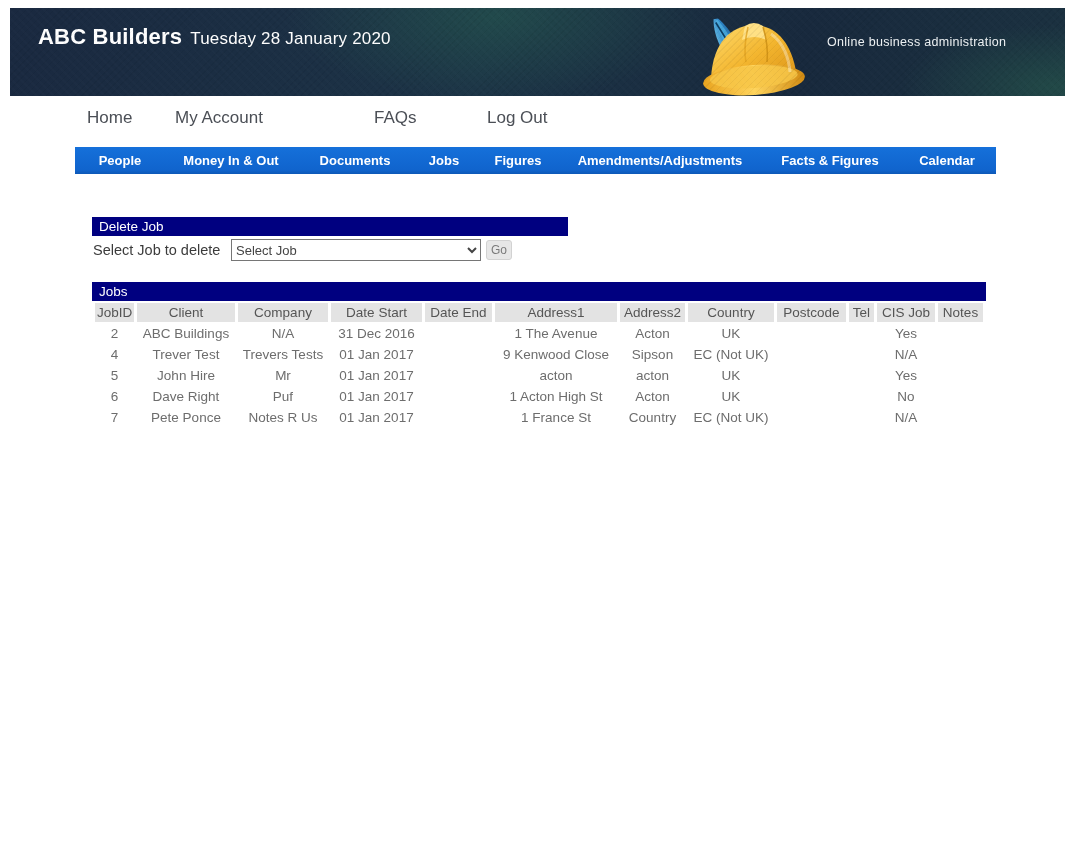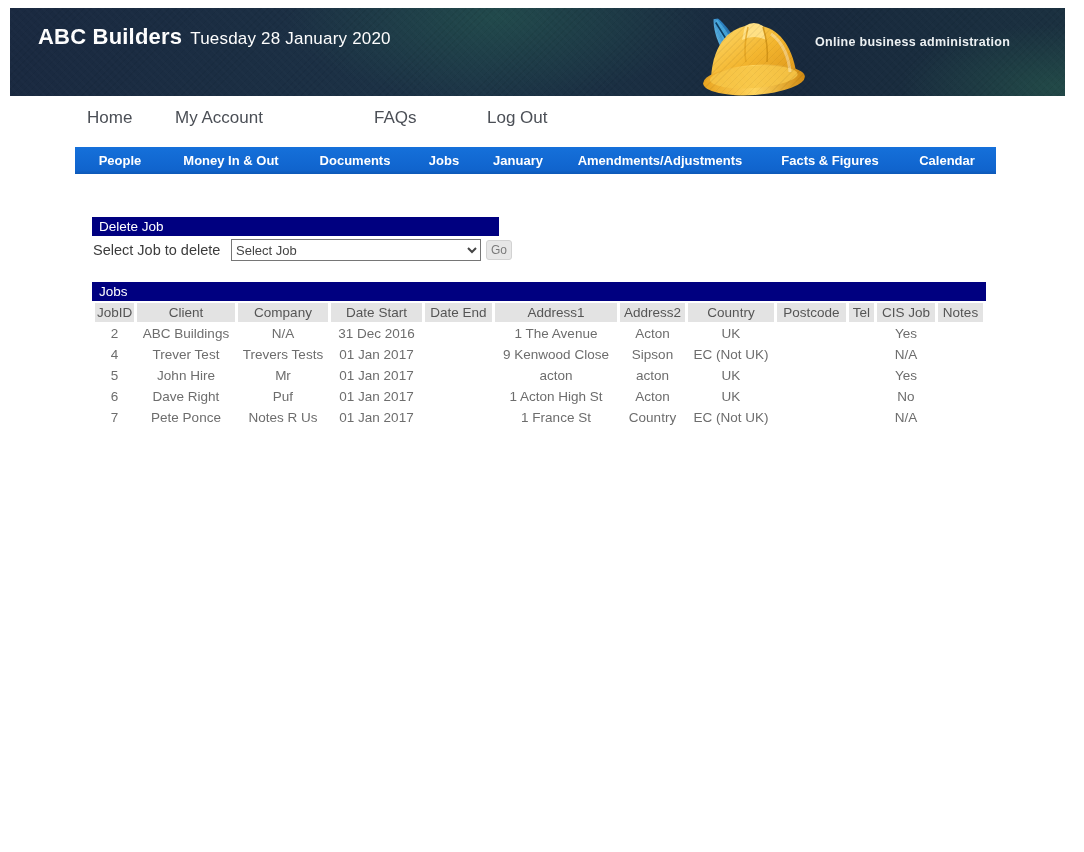--- a/index.html
+++ b/index.html
@@ -31,21 +31,21 @@
     position:absolute; left:28px; top:50px; color:#ffffff; font-size:13.5px;
   }
 
   
   .logo { position:absolute; right:18px; top:0; width:360px; height:88px; }
   .logo-hat { position:absolute; left:14px; top:2px; }
   .logo-textblock { position:absolute; left:122px; top:24px; width:236px; }
   .logo-word { font-size:27px; font-weight:300; color:#f2f2f2; letter-spacing:.2px; white-space:nowrap; line-height:1; }
   .logo-word .hat { color:#f09d1e; }
   .logo-word .tld { font-size:15px; }
-  .logo-tagline { margin-top:3px; margin-left:6px; color:#eef2f4; font-size:12.5px; font-weight:700; letter-spacing:.3px; }
+  .logo-tagline { margin-top:3px; margin-left:18px; color:#eef2f4; font-size:12.5px; font-weight:400; letter-spacing:.3px; }
 
   
   .topnav { position:absolute; left:0; top:108px; width:100%; height:24px; }
   .topnav-item {
     position:absolute; top:0; font-size:17px; color:#4b4f56; cursor:pointer; white-space:nowrap;
   }
 
   
   .bluebar {
     position:absolute; left:75px; top:147px; width:921px; height:27px;
@@ -54,21 +54,21 @@
   .bluebar-item {
     position:absolute; top:6px; transform:translateX(-50%);
     color:#ffffff; font-size:13px; font-weight:bold; white-space:nowrap; cursor:pointer;
   }
 
   
   .section-bar {
     position:absolute; height:19px; background:#000080; color:#ffffff;
     font-size:13.5px; line-height:19px; padding-left:7px;
   }
-  #delete-job-bar { left:92px; top:217px; width:407px; }
+  #delete-job-bar { left:92px; top:217px; width:476px; }
   #jobs-bar       { left:92px; top:282px; width:894px; }
 
   
   .delete-label { position:absolute; left:93px; top:242px; font-size:14.5px; color:#3b3b3b; }
   .job-select {
     position:absolute; left:231px; top:239px; width:250px; height:22px;
     font-family:"Liberation Sans", sans-serif; font-size:13px; color:#444;
     background:#ffffff; border:1px solid #767676; border-radius:0;
   }
   .go-btn {
@@ -148,21 +148,21 @@
     <span class="topnav-item" style="left: 175px;">My Account</span>
     <span class="topnav-item" style="left: 348px; margin-left: 26px;">FAQs</span>
     <span class="topnav-item" style="left: 487px;">Log Out</span>
   </div>
 
 <div class="bluebar">
     <span class="bluebar-item" style="left: 45px;">People</span>
     <span class="bluebar-item" style="left: 156px;">Money In &amp; Out</span>
     <span class="bluebar-item" style="left: 280px;">Documents</span>
     <span class="bluebar-item" style="left: 369px;">Jobs</span>
-    <span class="bluebar-item" style="left: 443px;">January</span>
+    <span class="bluebar-item" style="left: 443px;">Figures</span>
     <span class="bluebar-item" style="left: 585px;">Amendments/Adjustments</span>
     <span class="bluebar-item" style="left: 755px;">Facts &amp; Figures</span>
     <span class="bluebar-item" style="left: 872px;">Calendar</span>
   </div>
 
 <div class="section-bar" id="delete-job-bar">Delete Job</div>
 <div class="delete-label">Select Job to delete</div>
 <select class="job-select">
   <option>Select Job</option>
 </select>

